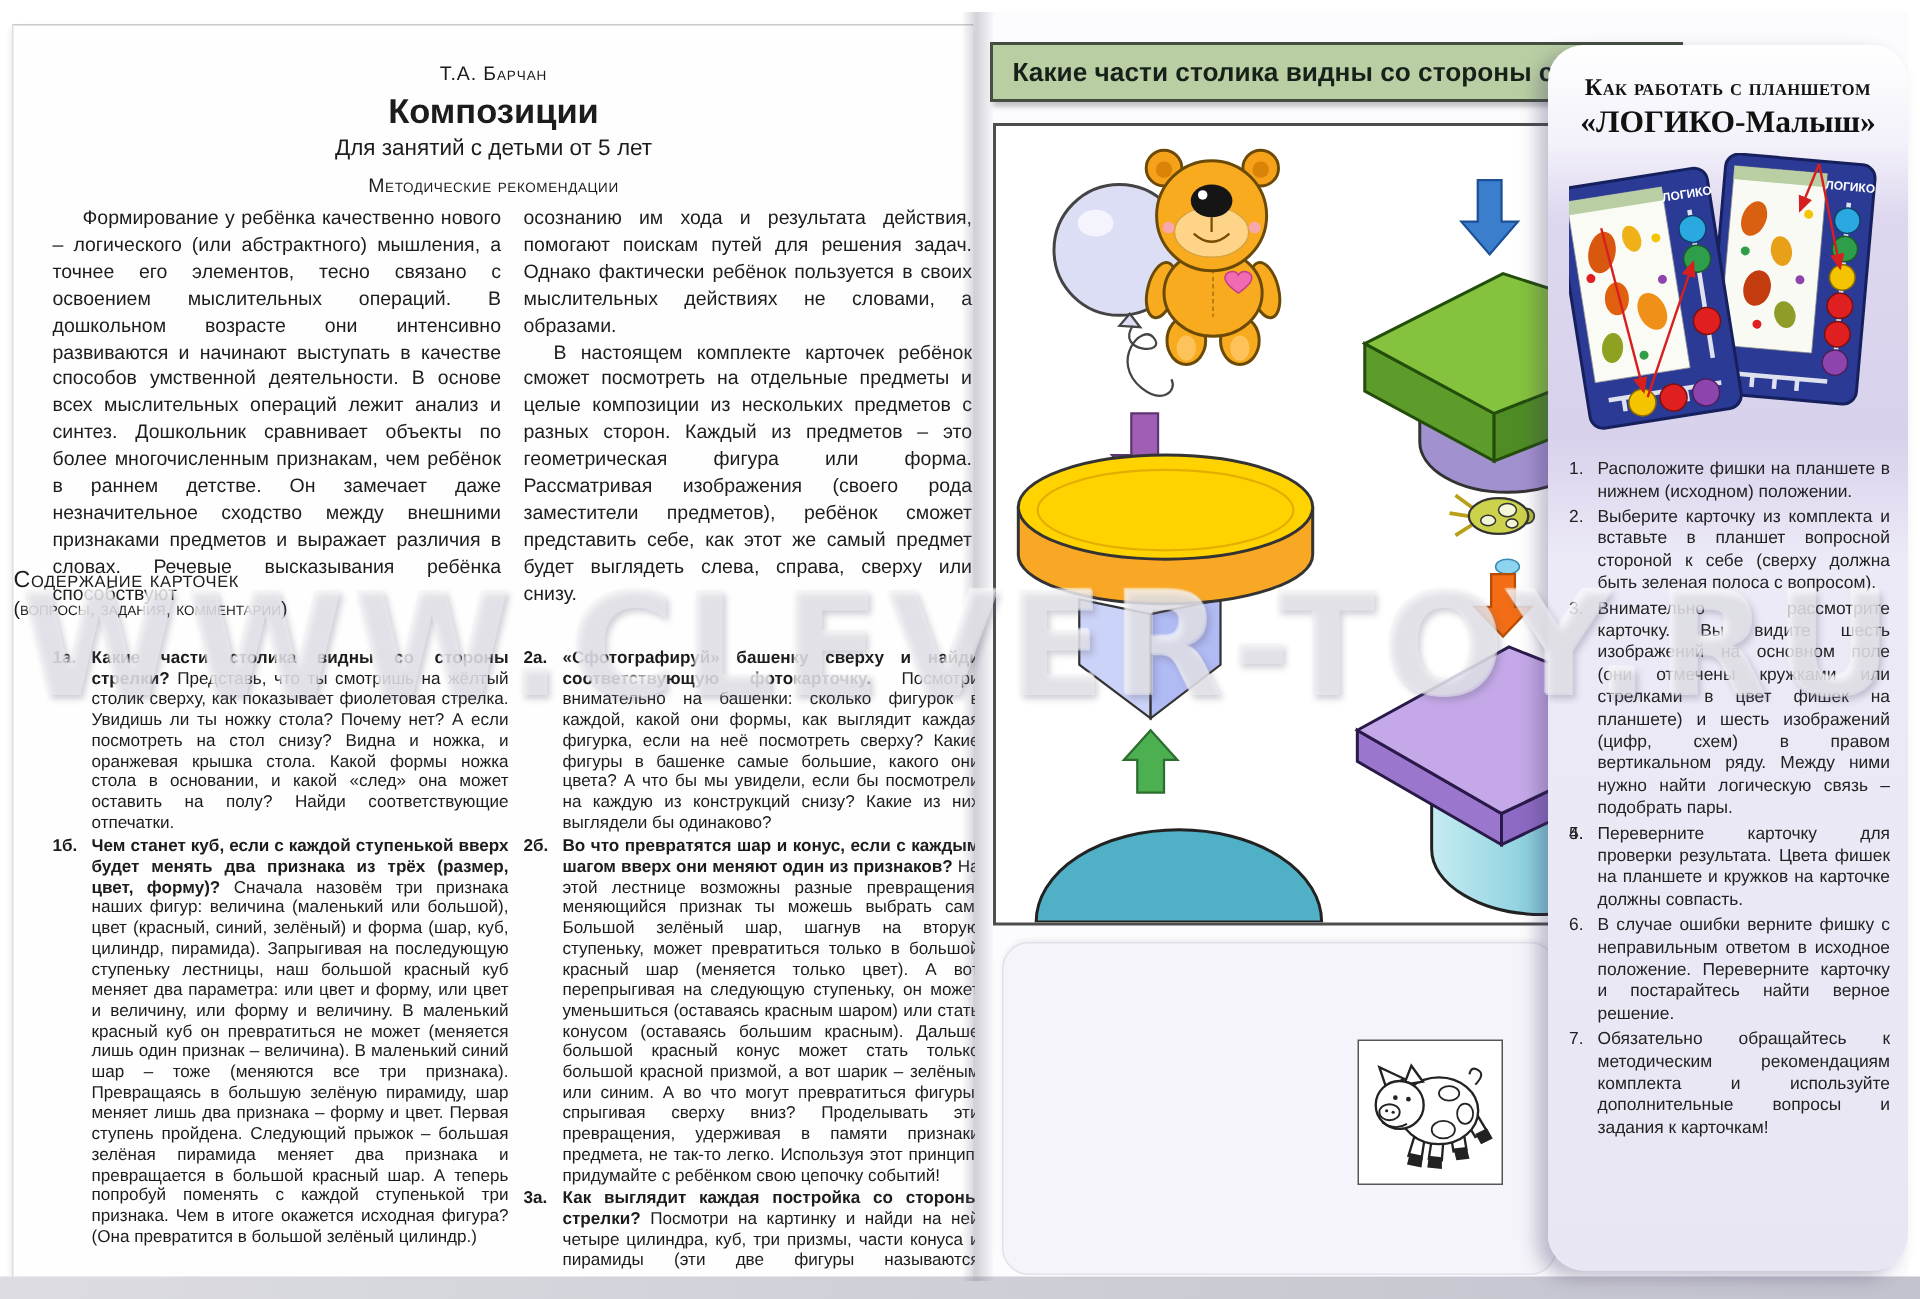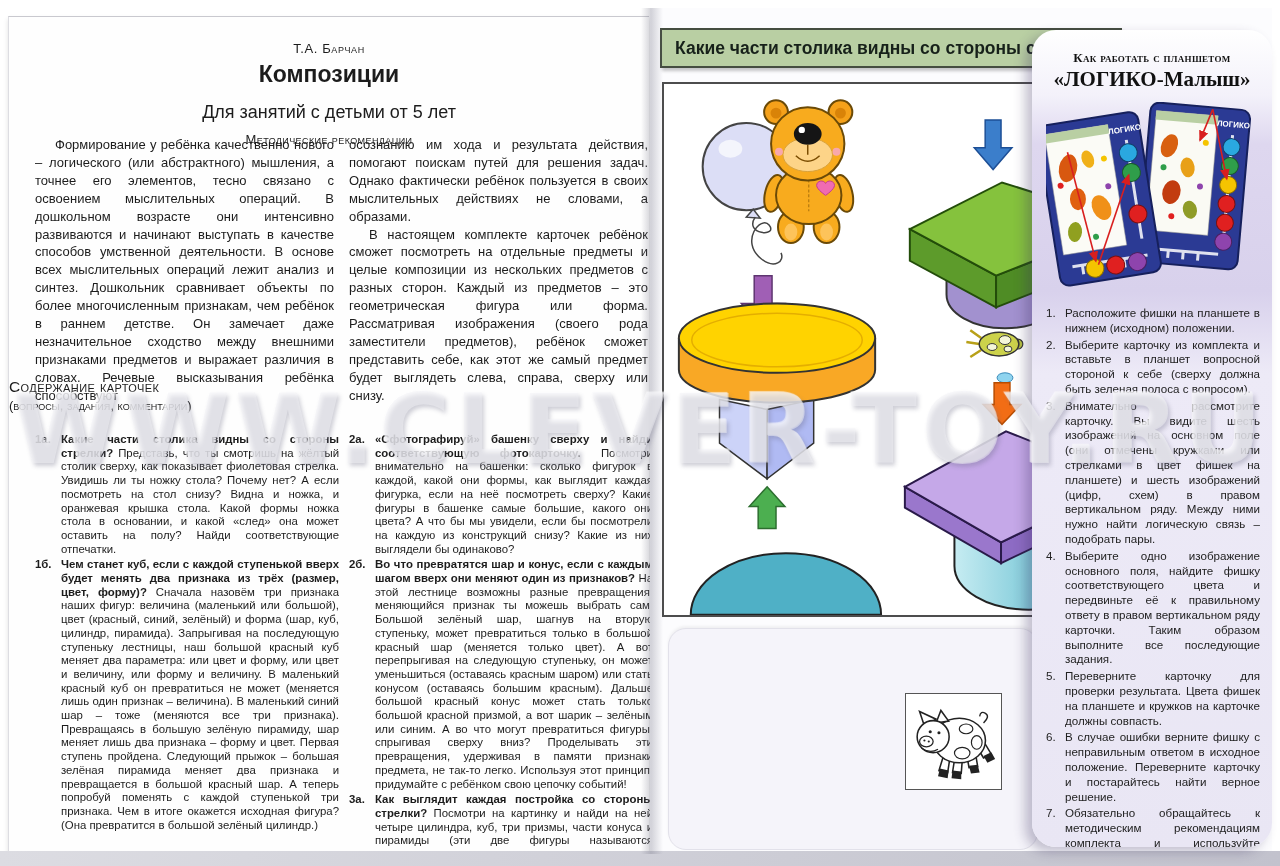--- a/index.html
+++ b/index.html
@@ -14,21 +14,21 @@
   .right-page{position:absolute;left:650px;top:8px;width:622px;height:846px;background:#fcfcfe}
   .spine{position:absolute;left:641px;top:8px;width:22px;height:846px;z-index:5;
          background:linear-gradient(90deg,rgba(110,110,128,0) 0%,rgba(110,110,128,.30) 45%,rgba(255,255,255,0) 100%)}
   .surface{position:absolute;left:0;right:0;bottom:0;height:15px;z-index:4;
            background:linear-gradient(90deg,#dcdce2,#c2c2cd)}
 
   
   .lp-header{position:absolute;left:0;right:0;top:24px;text-align:center}
   .author{font-variant:small-caps;font-size:13px;letter-spacing:.6px}
   .doc-title{font-size:23px;font-weight:bold;margin-top:5px}
-  .doc-subtitle{font-size:18px;margin-top:14px}
+  .doc-subtitle{font-size:15px;margin-top:2px}
   .section-title{font-variant:small-caps;font-size:13px;margin-top:9px;letter-spacing:.4px}
 
   .intro-col{position:absolute;top:119px;width:299px;font-size:13px;line-height:17.9px;text-align:justify}
   .intro-col.c1{left:26px}
   .intro-col.c2{left:340px}
   .indent{text-indent:20px}
   .intro-col p{margin:0}
 
   .contents-head{position:absolute;left:0;right:60px;top:361px;text-align:left}
   .contents-title{font-variant:small-caps;font-size:15.5px;letter-spacing:.4px}
@@ -55,21 +55,21 @@
   .lower-sheet{position:absolute;left:18px;top:620px;width:368px;height:220px;border-radius:18px;
                background:#f5f4fa;border:1px solid #e2e1ea;box-shadow:0 -2px 3px rgba(0,0,0,.05)}
   .pig-box{position:absolute;left:255px;top:685px;width:97px;height:97px;background:#fff;
            border:1.5px solid #555;box-sizing:border-box}
 
   
   .panel{position:absolute;left:382px;top:22px;width:240px;height:817px;z-index:6;border-radius:24px;
          background:linear-gradient(180deg,#ffffff 0%,#f3f1fa 8%,#ded7ef 14%,#d8d1ec 32%,#edeaf7 42%,#e9e6f4 100%);
          box-shadow:-7px 5px 12px rgba(60,50,95,.30);overflow:hidden}
   .panel-title{margin-top:20px;text-align:center;font-family:"Liberation Serif",serif;color:#111}
-  .pt1{font-variant:small-caps;font-weight:bold;font-size:13px;letter-spacing:.3px}
+  .pt1{font-variant:small-caps;font-weight:bold;font-size:16px;letter-spacing:.3px}
   .pt2{font-weight:bold;font-size:21px;margin-top:1px}
   .tablets{position:absolute;left:14px;top:72px;width:212px;height:196px}
   .steps{position:absolute;left:14px;top:276px;width:214px;font-size:11.6px;line-height:14.8px;color:#222}
   .step{position:relative;padding-left:19px;text-align:justify}
   .step+.step{margin-top:2px}
   .snum{position:absolute;left:0;top:0}
 
   
   .watermark{position:absolute;left:0;right:0;top:374px;z-index:10;pointer-events:none;
              text-align:center;white-space:nowrap;font-family:"DejaVu Sans",sans-serif;
@@ -314,21 +314,21 @@
             <line x1="27" y1="30" x2="38" y2="142" stroke="#d81f1f" stroke-width="1.6" marker-end="url(#ah)"></line>
             <line x1="40" y1="146" x2="84" y2="62" stroke="#d81f1f" stroke-width="1.6" marker-end="url(#ah)"></line>
           </g>
         </svg>
       </div>
 
       <div class="steps">
         <div class="step"><span class="snum">1.</span><span>Расположите фишки на планшете в нижнем (исходном) положении.</span></div>
         <div class="step"><span class="snum">2.</span><span>Выберите карточку из комплекта и вставьте в планшет вопросной стороной к себе (сверху должна быть зеленая полоса с вопросом).</span></div>
         <div class="step"><span class="snum">3.</span><span>Внимательно рассмотрите карточку. Вы видите шесть изображений на основном поле (они отмечены кружками или стрелками в цвет фишек на планшете) и шесть изображений (цифр, схем) в правом вертикальном ряду. Между ними нужно найти логическую связь – подобрать пары.</span></div>
-        <div class="step"><span class="snum">4.</span><span>Выберите одно изображение основного поля, найдите фишку соответствующего цвета и передвиньте её к правильному ответу в правом вертикальном ряду карточки. Таким образом выполните все последующие задания.</span></div>
+        <div class="step"><span class="snum">4.</span></div>
         <div class="step"><span class="snum">5.</span><span>Переверните карточку для проверки результата. Цвета фишек на планшете и кружков на карточке должны совпасть.</span></div>
         <div class="step"><span class="snum">6.</span><span>В случае ошибки верните фишку с неправильным ответом в исходное положение. Переверните карточку и постарайтесь найти верное решение.</span></div>
         <div class="step"><span class="snum">7.</span><span>Обязательно обращайтесь к методическим рекомендациям комплекта и используйте дополнительные вопросы и задания к карточкам!</span></div>
       </div>
     </div>
   </div>
 
   <div class="watermark">WWW.CLEVER-TOY.RU</div>
   <div class="surface"></div>
 </div>

